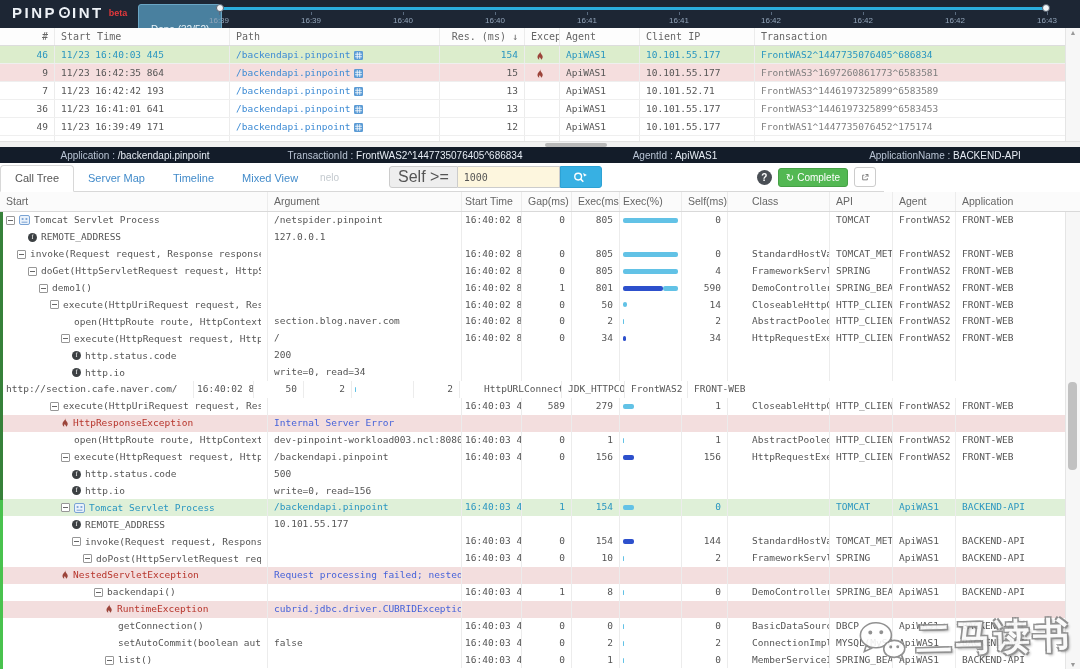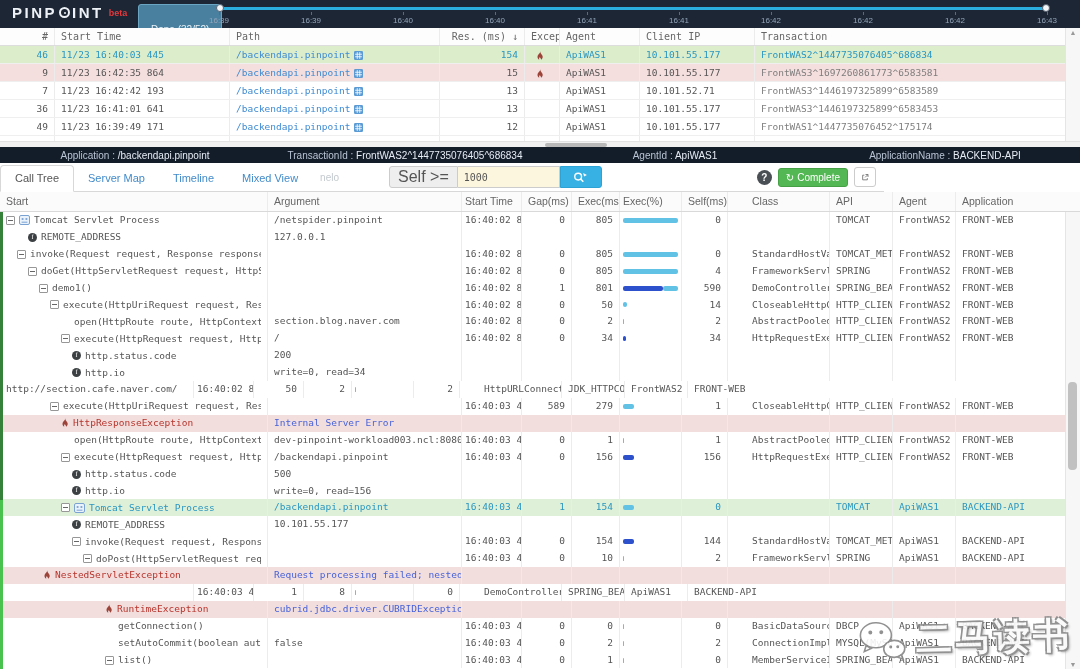--- a/index.html
+++ b/index.html
@@ -667,38 +667,42 @@
         <span class="c b-col">
           <span class="bar lt" style="width:1px"></span>
         </span>
         <span class="c s-col">2</span>
         <span class="c cls-col">FrameworkServlet</span>
         <span class="c api-col">SPRING</span>
         <span class="c ag-col">ApiWAS1</span>
         <span class="c app-col">BACKEND-API</span>
       </div>
       <div class="ct-row hl-danger">
-        <span class="c m-col" style="padding-left:43px">
+        <span class="c m-col" style="padding-left:61px">
           <svg class="ico-fire" width="8" height="10" viewBox="0 0 10 12">
             <path d="M5.2 0C5.6 2.2 3 3.6 2.2 5.4 1.4 7.2 2 9.8 4.2 11 3.5 9.5 3.9 8.2 4.9 7.2 5.1 8.7 6.5 8.9 6.3 10.6 8 9.7 8.9 7.6 8.1 5.6 7.3 3.6 5.2 2.6 5.2 0z" fill="#9c443a"></path>
           </svg>
           <span class="mtext">NestedServletException</span>
         </span>
         <span class="c a-col">Request processing failed; nested exception is j</span>
         <span class="c st-col"></span>
         <span class="c g-col"></span>
         <span class="c e-col"></span>
         <span class="c b-col"></span>
         <span class="c s-col"></span>
         <span class="c cls-col"></span>
         <span class="c api-col"></span>
         <span class="c ag-col"></span>
         <span class="c app-col"></span>
       </div>
       <div class="ct-row">
+        <span class="c m-col" style="padding-left:94px">
+          <span class="ico-expand"></span>
+          <span class="mtext">backendapi()</span>
+        </span>
         <span class="c a-col"></span>
         <span class="c st-col">16:40:03 446</span>
         <span class="c g-col">1</span>
         <span class="c e-col">8</span>
         <span class="c b-col">
           <span class="bar lt" style="width:1px"></span>
         </span>
         <span class="c s-col">0</span>
         <span class="c cls-col">DemoController</span>
         <span class="c api-col">SPRING_BEAN</span>

